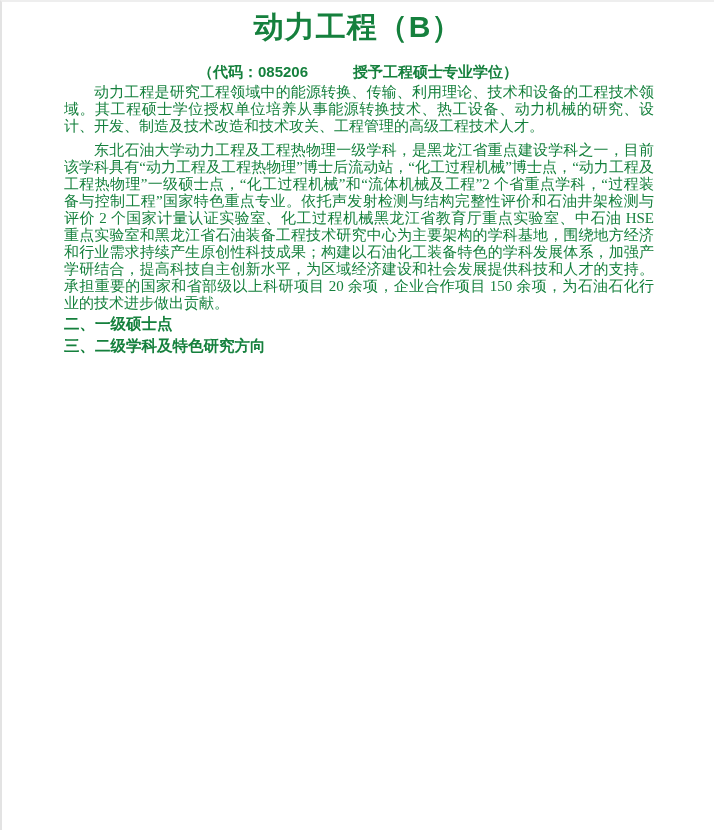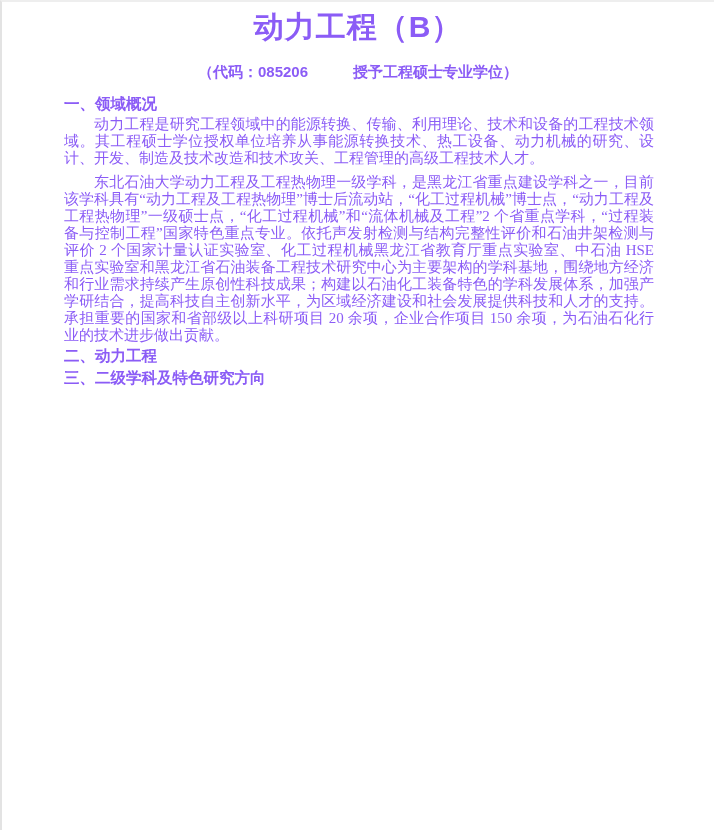--- a/index.html
+++ b/index.html
@@ -5,21 +5,21 @@
   html, body {
     margin: 0;
     padding: 0;
     background: #ffffff;
   }
   .page {
     position: relative;
     width: 714px;
     height: 830px;
     background: #ffffff;
-    color: #8b5cf6;
+    color: #15803d;
     overflow: hidden;
     box-sizing: border-box;
     border-left: 2px solid #e3e3e3;
     border-top: 2px solid #eeeeee;
     font-family: "Liberation Serif", "DejaVu Serif", serif;
   }
   .doc-title {
     margin: 6px 0 0 0;
     text-align: center;
     font-family: "Liberation Sans", "DejaVu Sans", sans-serif;
@@ -65,26 +65,25 @@
 <body>
 
 <div class="page">
 
   <h1 class="doc-title">动力工程（B）</h1>
 
   <div class="doc-subtitle">（代码：085206　　　授予工程硕士专业学位）</div>
 
   <div class="content">
 
-    <div class="sec-heading">一、领域概况</div>
 
     <p class="para first">动力工程是研究工程领域中的能源转换、传输、利用理论、技术和设备的工程技术领域。其工程硕士学位授权单位培养从事能源转换技术、热工设备、动力机械的研究、设计、开发、制造及技术改造和技术攻关、工程管理的高级工程技术人才。</p>
 
     <p class="para">东北石油大学动力工程及工程热物理一级学科，是黑龙江省重点建设学科之一，目前该学科具有“动力工程及工程热物理”博士后流动站，“化工过程机械”博士点，“动力工程及工程热物理”一级硕士点，“化工过程机械”和“流体机械及工程”2 个省重点学科，“过程装备与控制工程”国家特色重点专业。依托声发射检测与结构完整性评价和石油井架检测与评价 2 个国家计量认证实验室、化工过程机械黑龙江省教育厅重点实验室、中石油 HSE 重点实验室和黑龙江省石油装备工程技术研究中心为主要架构的学科基地，围绕地方经济和行业需求持续产生原创性科技成果；构建以石油化工装备特色的学科发展体系，加强产学研结合，提高科技自主创新水平，为区域经济建设和社会发展提供科技和人才的支持。承担重要的国家和省部级以上科研项目 20 余项，企业合作项目 150 余项，为石油石化行业的技术进步做出贡献。</p>
 
 
-    <div class="sec-heading tight">二、动力工程</div>
+    <div class="sec-heading tight">二、一级硕士点</div>
 
 
     <div class="sec-heading tight">三、二级学科及特色研究方向</div>
 
   </div>
 </div>
 
 </body></html>

